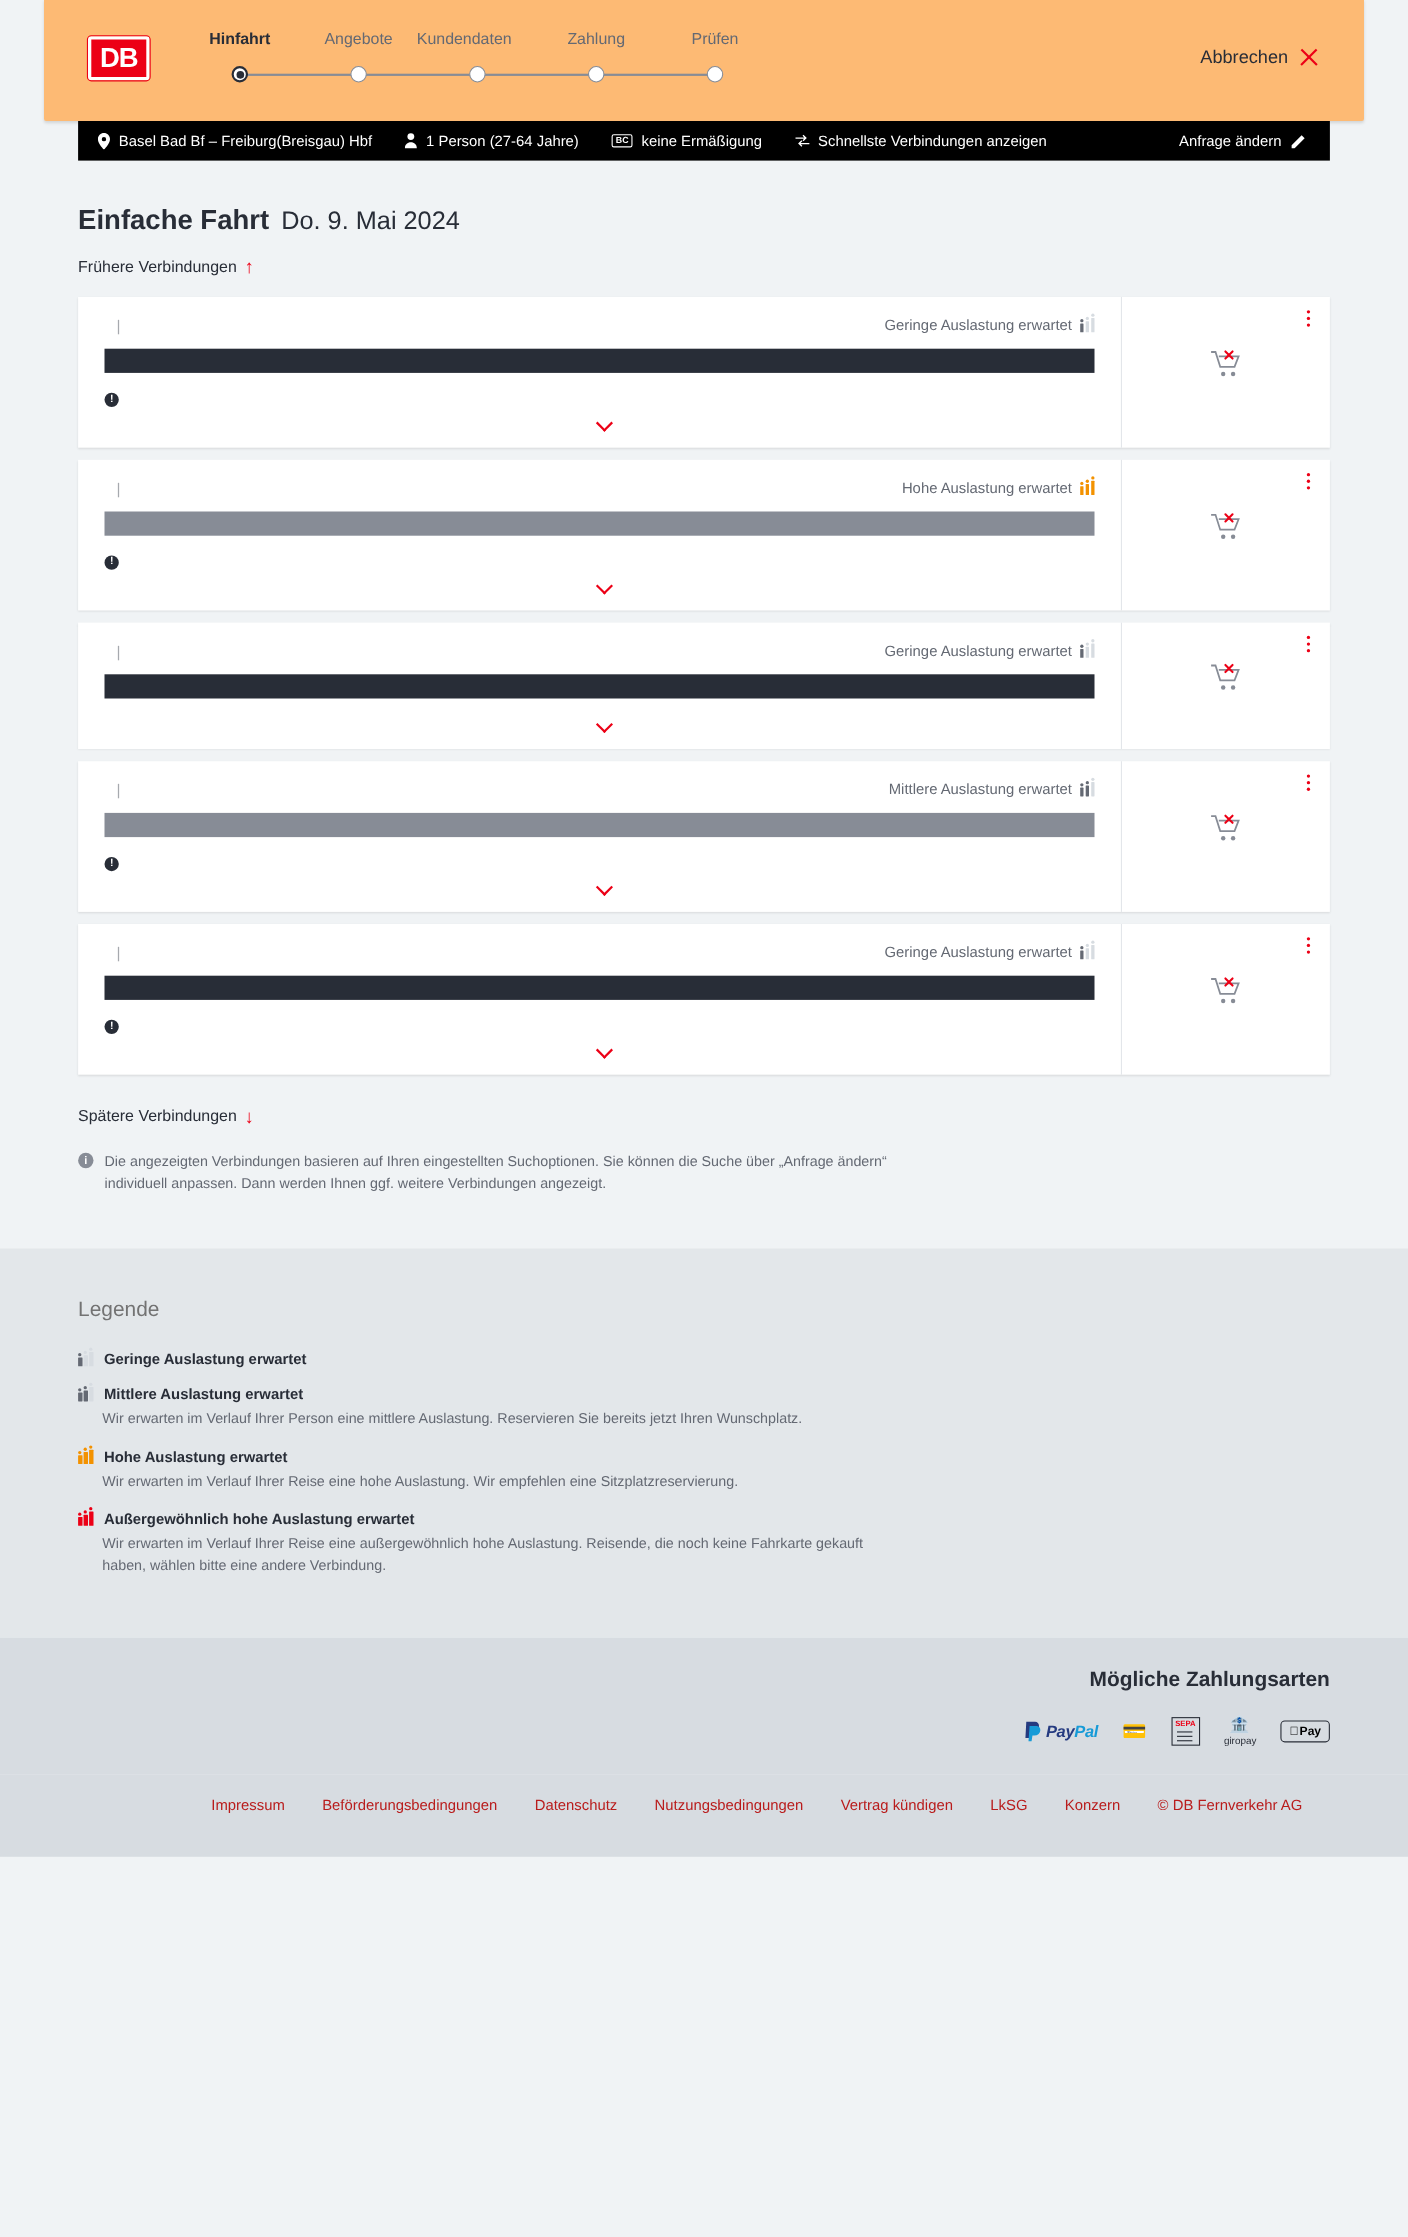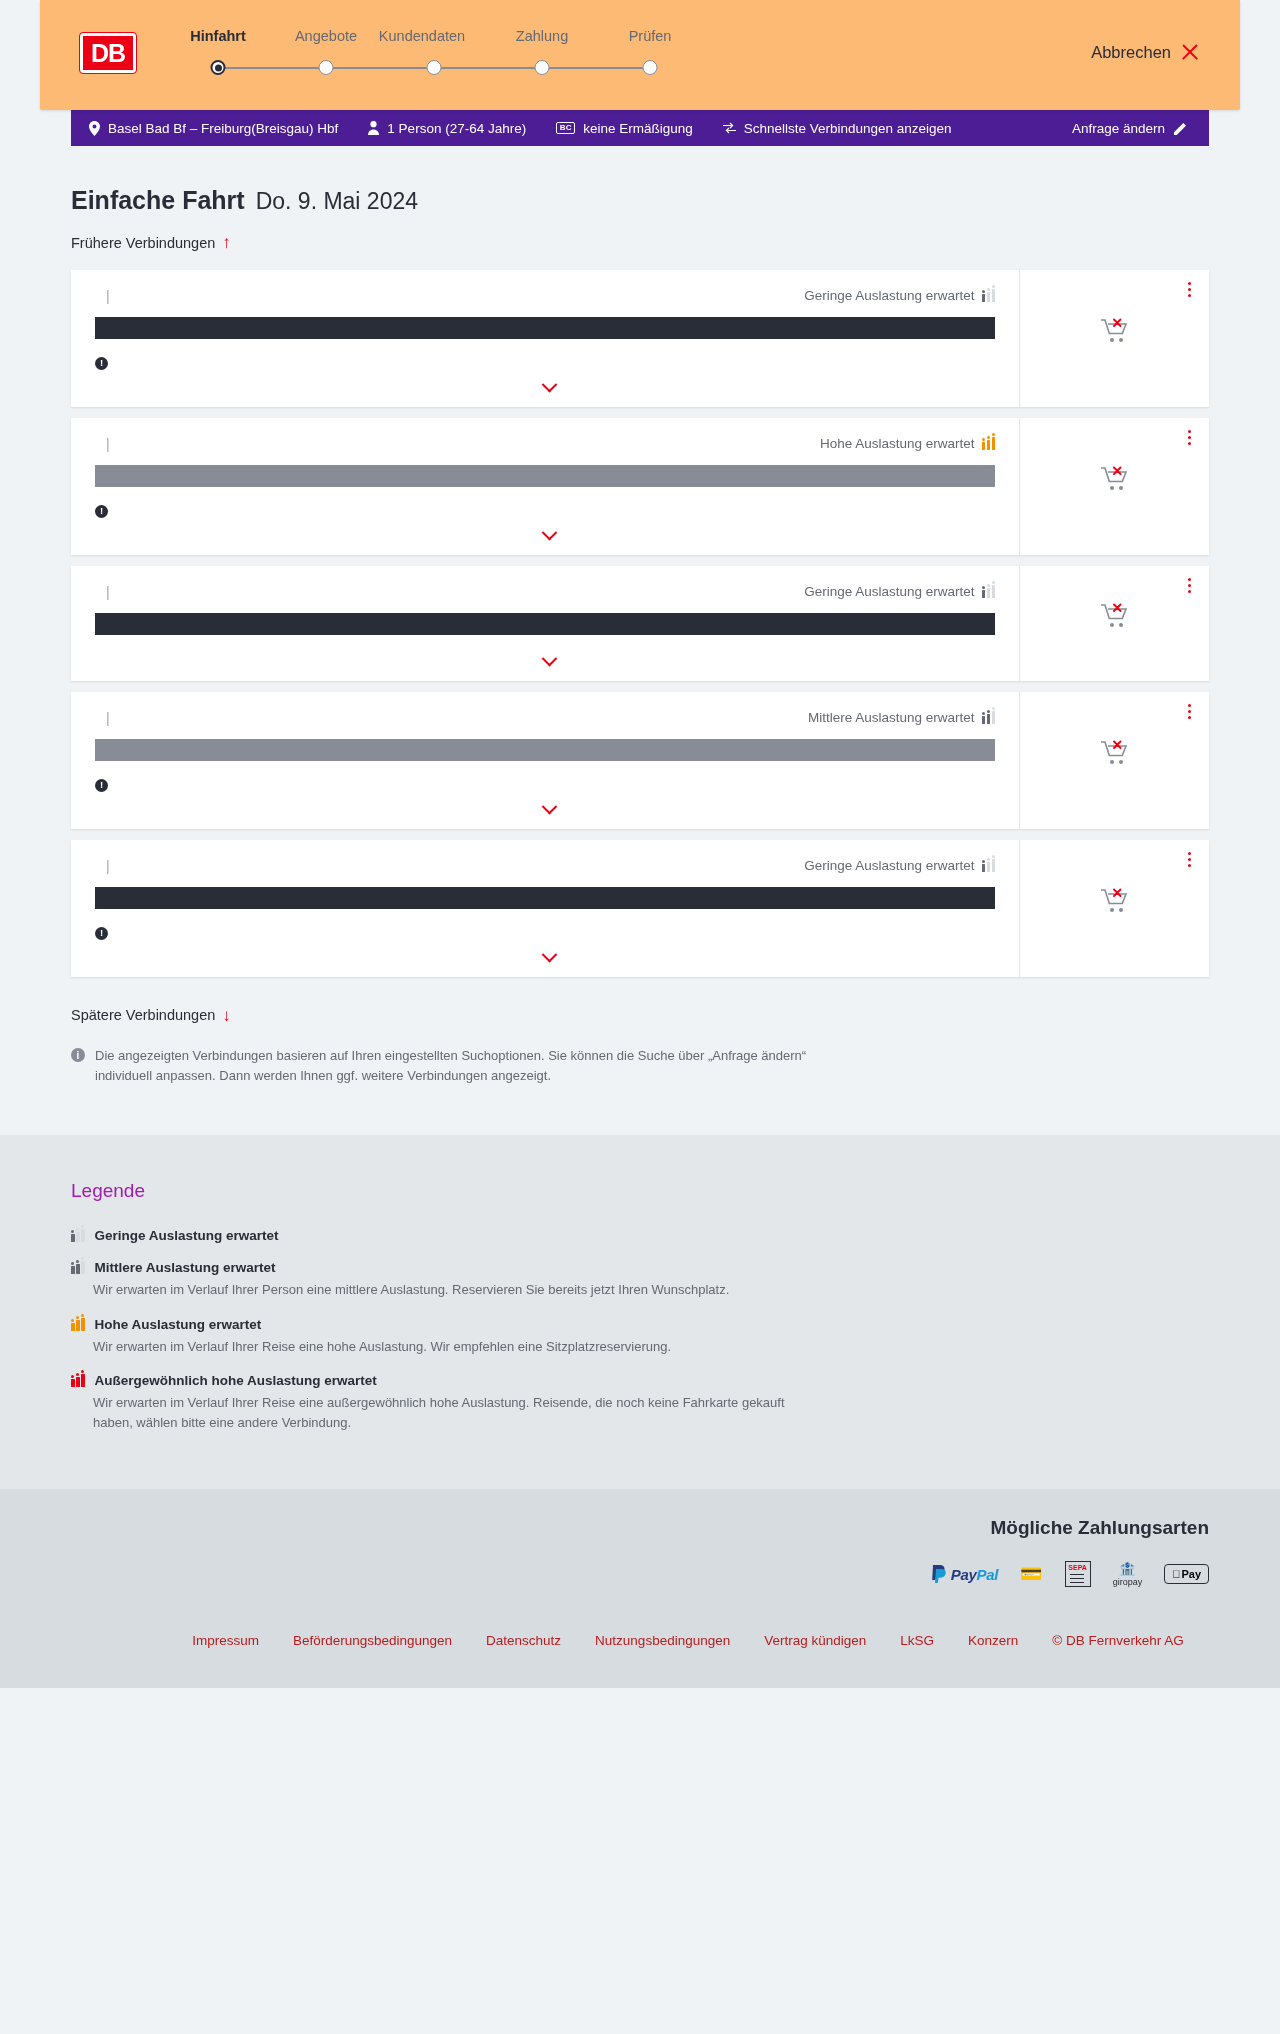--- a/index.html
+++ b/index.html
@@ -88,21 +88,21 @@
     background: #ec0016;
   }
   .x-icon::before { transform: rotate(45deg); }
   .x-icon::after  { transform: rotate(-45deg); }
 
   
   .summary-bar {
     width: 1138px;
     margin: 0 auto;
     height: 36px;
-    background: #4c1d95;
+    background: #000000;
     color: #ffffff;
     display: flex;
     align-items: center;
     padding: 0 22px 0 18px;
     font-size: 13.5px;
   }
   .summary-item { display: flex; align-items: center; gap: 8px; margin-right: 30px; white-space: nowrap; }
   .summary-spacer { flex: 1; }
   .summary-item.change { margin-right: 0; cursor: pointer; gap: 9px; }
   .ico { display: inline-flex; align-items: center; justify-content: center; }
@@ -252,21 +252,21 @@
     margin-top: 2px;
   }
 
   
   .legend-section {
     margin-top: 50px;
     background: #e3e7ea;
     padding: 45px 0 40px 0;
   }
   .legend-inner { width: 1138px; margin: 0 auto; }
-  .legend-title { font-size: 19px; color: #a21caf; margin-bottom: 26px; }
+  .legend-title { font-size: 19px; color: #737373; margin-bottom: 26px; }
   .legend-item { margin-bottom: 17px; }
   .legend-head { display: flex; align-items: center; gap: 10px; }
   .legend-label { font-size: 13.5px; font-weight: 700; color: #282d37; }
   .legend-desc { font-size: 13px; color: #646973; margin-top: 5px; margin-left: 22px; line-height: 1.5; max-width: 700px; }
 
   
   .payment-section { background: #d7dce1; padding: 28px 0 26px 0; }
   .payment-inner { width: 1138px; margin: 0 auto; text-align: right; }
   .payment-title { font-size: 19px; font-weight: 700; color: #282d37; }
   .payment-icons { margin-top: 22px; display: flex; justify-content: flex-end; align-items: center; gap: 22px; }

